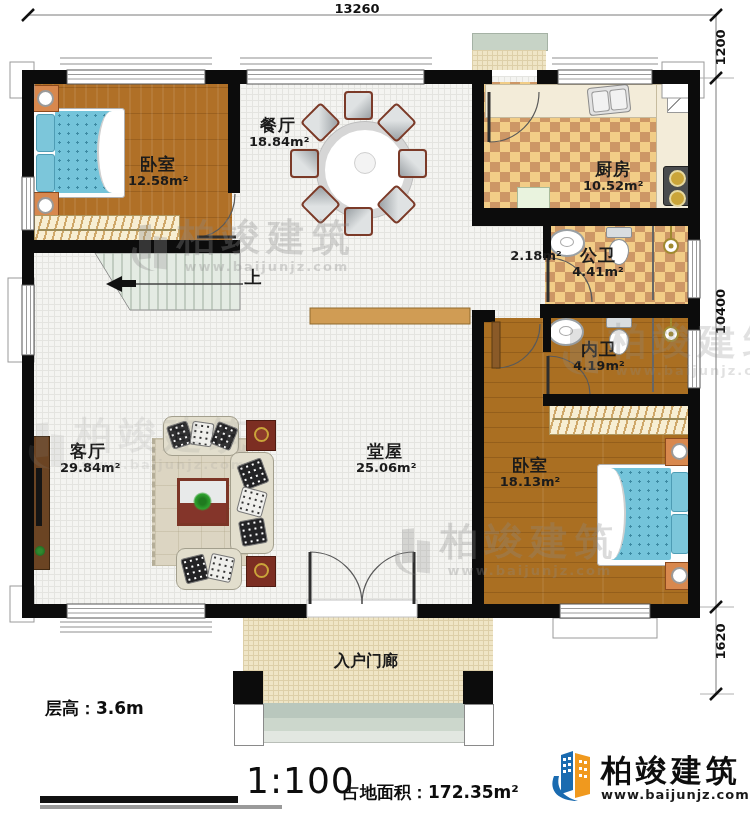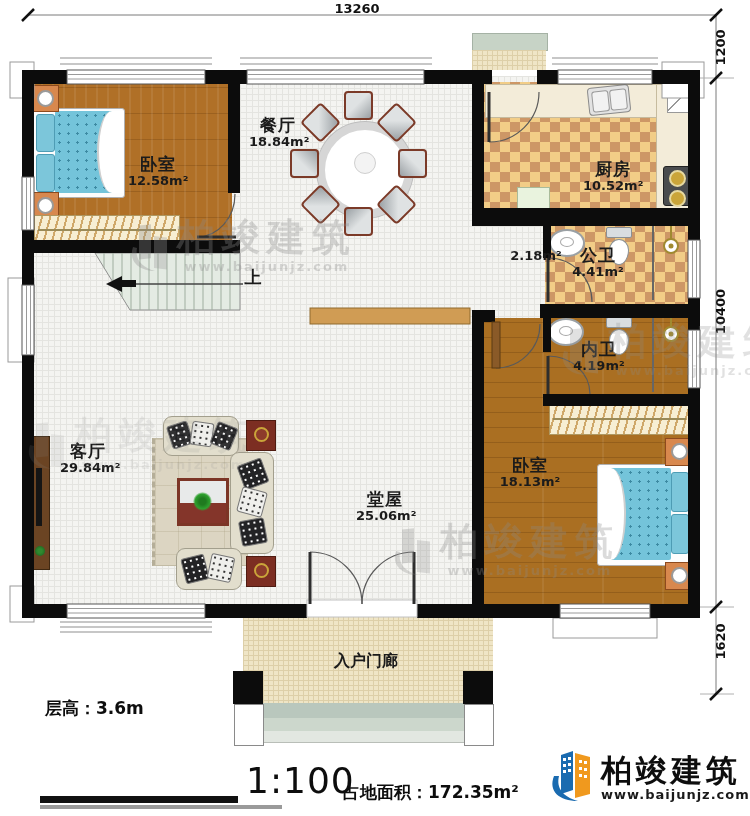--- a/index.html
+++ b/index.html
@@ -356,21 +356,21 @@
     <span class="nm">内卫</span>
       <span class="ar">4.19m²</span>
   </div>
   <div class="lbl" style="left:462px;top:249px;width:64px;margin-left:42px;">
     <span class="ar">2.18m²</span>
   </div>
   <div class="lbl" style="left:60px;top:442px;width:56px;">
     <span class="nm">客厅</span>
       <span class="ar">29.84m²</span>
   </div>
-  <div class="lbl" style="left:356px;top:442px;width:58px;margin-top:48px;">
+  <div class="lbl" style="left:356px;top:442px;width:58px;">
     <span class="nm">堂屋</span>
       <span class="ar">25.06m²</span>
   </div>
   <div class="lbl" style="left:496px;top:456px;width:68px;">
     <span class="nm">卧室</span>
       <span class="ar">18.13m²</span>
   </div>
   <div class="lbl" style="left:318px;top:652px;width:96px;z-index:31;">
     <span style="font-size:16px;">入户门廊</span>
   </div>

